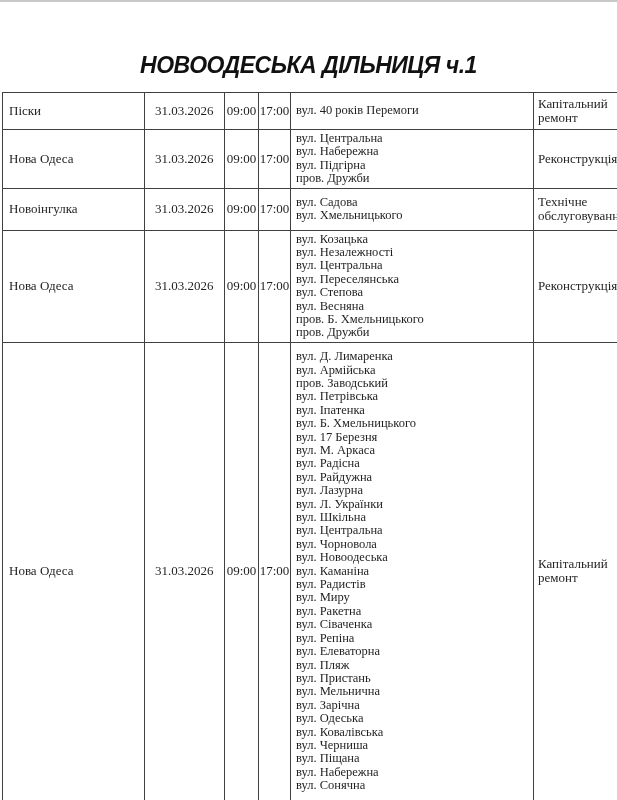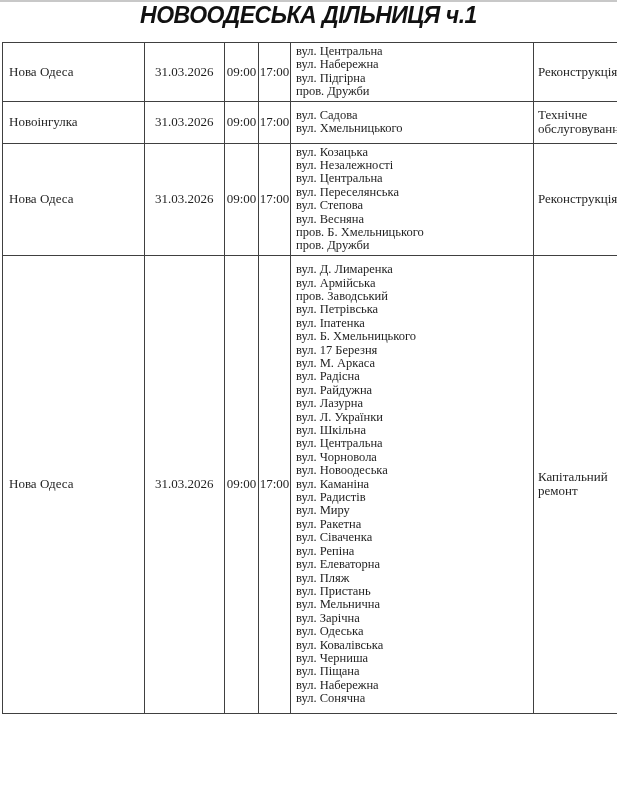--- a/index.html
+++ b/index.html
@@ -10,20 +10,21 @@
     background: #ffffff;
     font-family: "Liberation Serif", serif;
     color: #1f1f1f;
   }
   .top-strip {
     width: 617px;
     height: 2px;
     background: #c8c8c8;
   }
   .page-title {
+    margin-top: 50px;
     text-align: center;
     font-family: "Liberation Sans", sans-serif;
     font-weight: bold;
     font-style: italic;
     font-size: 23px;
     letter-spacing: -0.5px;
     color: #111111;
     white-space: nowrap;
   }
   table.schedule {
@@ -74,20 +75,28 @@
 <table class="schedule">
   <colgroup>
     <col class="c-location">
     <col class="c-date">
     <col class="c-start">
     <col class="c-end">
     <col class="c-streets">
     <col class="c-type">
   </colgroup>
   <tbody>
+      <tr class="row-1">
+        <td class="cell-location">Піски</td>
+        <td class="cell-date">31.03.2026</td>
+        <td class="cell-start">09:00</td>
+        <td class="cell-end">17:00</td>
+        <td class="cell-streets">вул. 40 років Перемоги</td>
+        <td class="cell-type">Капітальний ремонт</td>
+      </tr>
       <tr class="row-2">
         <td class="cell-location">Нова Одеса</td>
         <td class="cell-date">31.03.2026</td>
         <td class="cell-start">09:00</td>
         <td class="cell-end">17:00</td>
         <td class="cell-streets">вул. Центральна
 вул. Набережна
 вул. Підгірна
 пров. Дружби</td>
         <td class="cell-type">Реконструкція</td>

